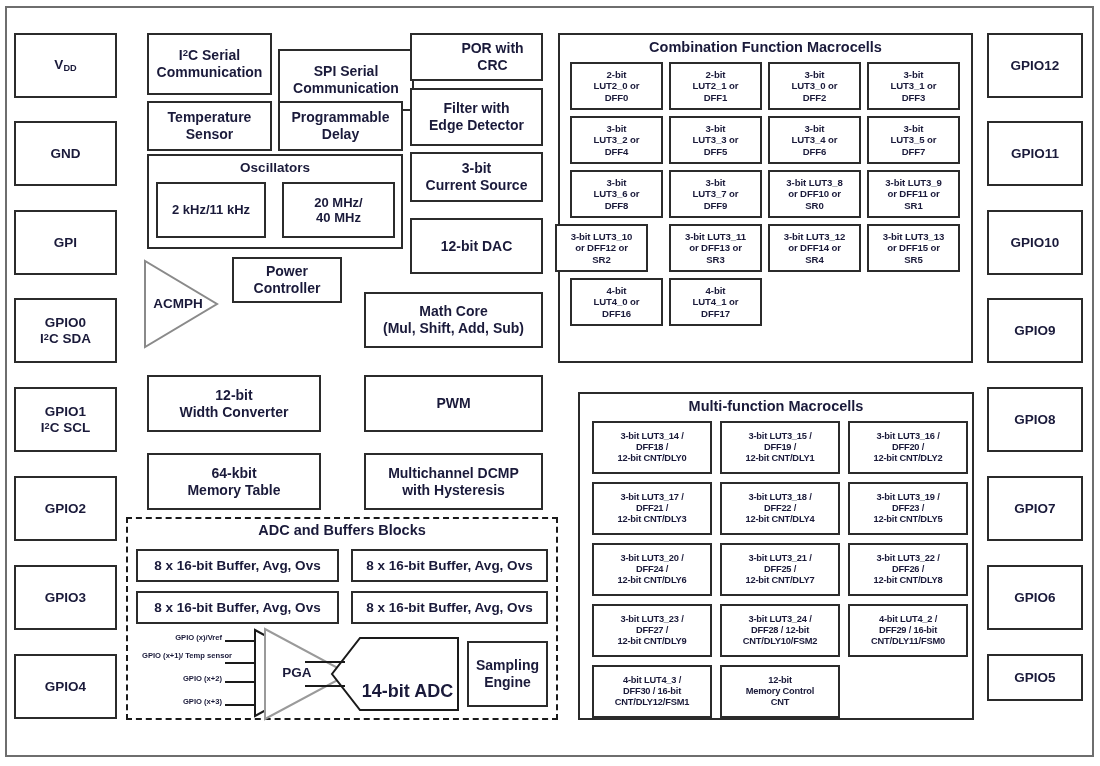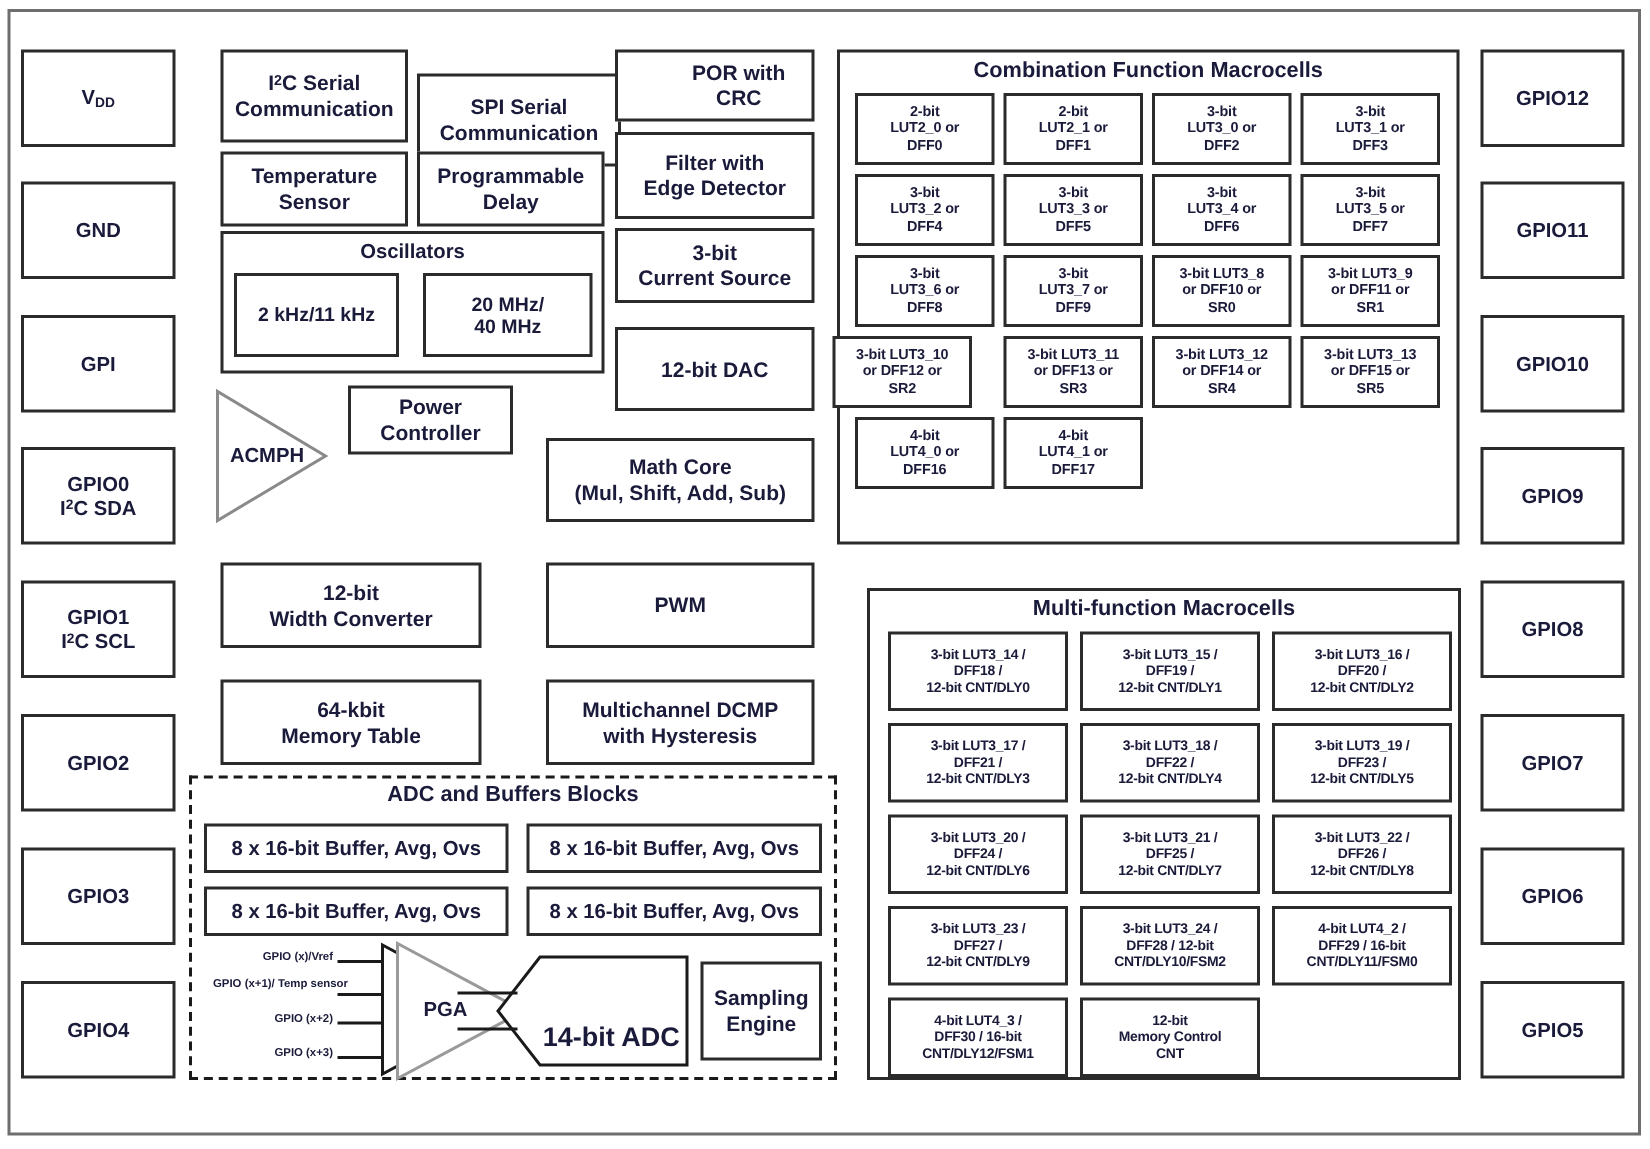--- a/index.html
+++ b/index.html
@@ -146,21 +146,21 @@
   </div>
   <div class="blk pin" style="left:987px; top:387px; width:96px; height:65px;">
     <span>GPIO8</span>
   </div>
   <div class="blk pin" style="left:987px; top:476px; width:96px; height:65px;">
     <span>GPIO7</span>
   </div>
   <div class="blk pin" style="left:987px; top:565px; width:96px; height:65px;">
     <span>GPIO6</span>
   </div>
-  <div class="blk pin" style="left:987px; top:654px; width:96px; height:65px;">
+  <div class="blk pin" style="left:987px; top:654px; width:96px; height:47px;">
     <span>GPIO5</span>
   </div>
 
   <div class="blk fn" style="left:147px; top:33px; width:125px; height:62px; flex-direction:column;">
     <span class="ln">I<sup>2</sup>C Serial</span>
     <span class="ln">Communication</span>
   </div>
   <div class="blk fn" style="left:278px; top:33px; width:136px; height:62px; flex-direction:column;margin-top:16px;">
     <span class="ln">SPI Serial</span>
     <span class="ln">Communication</span>

